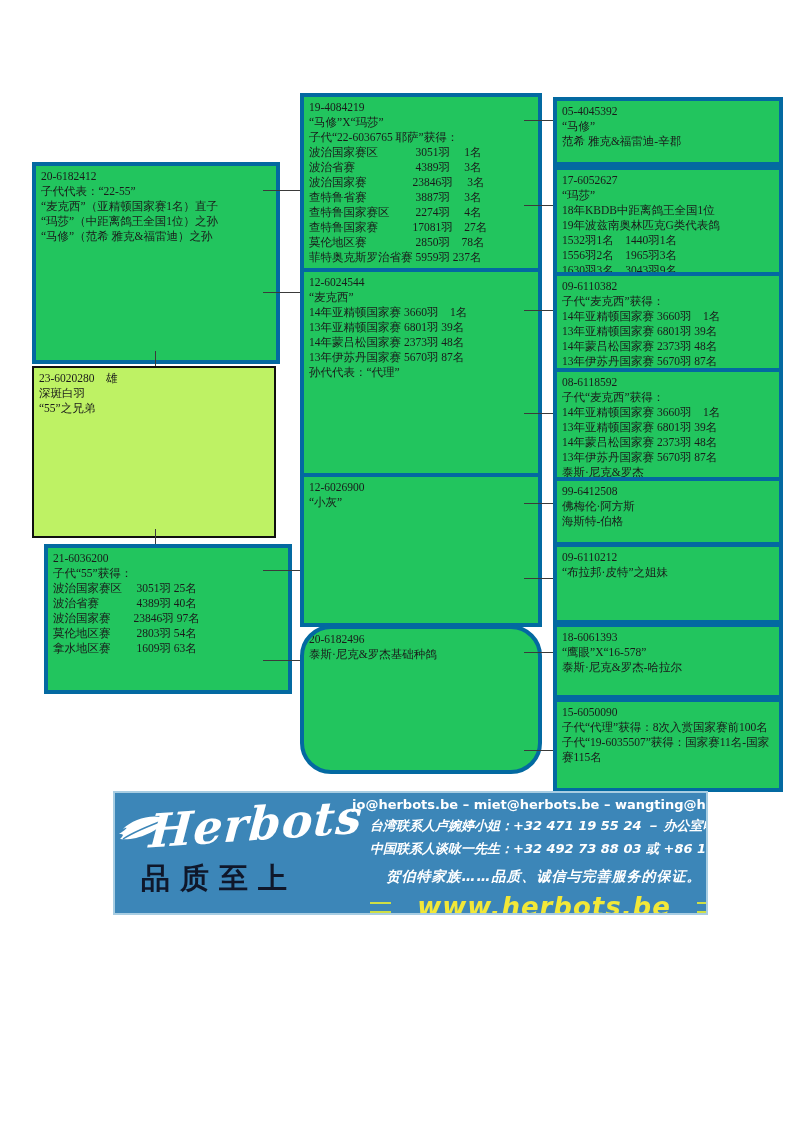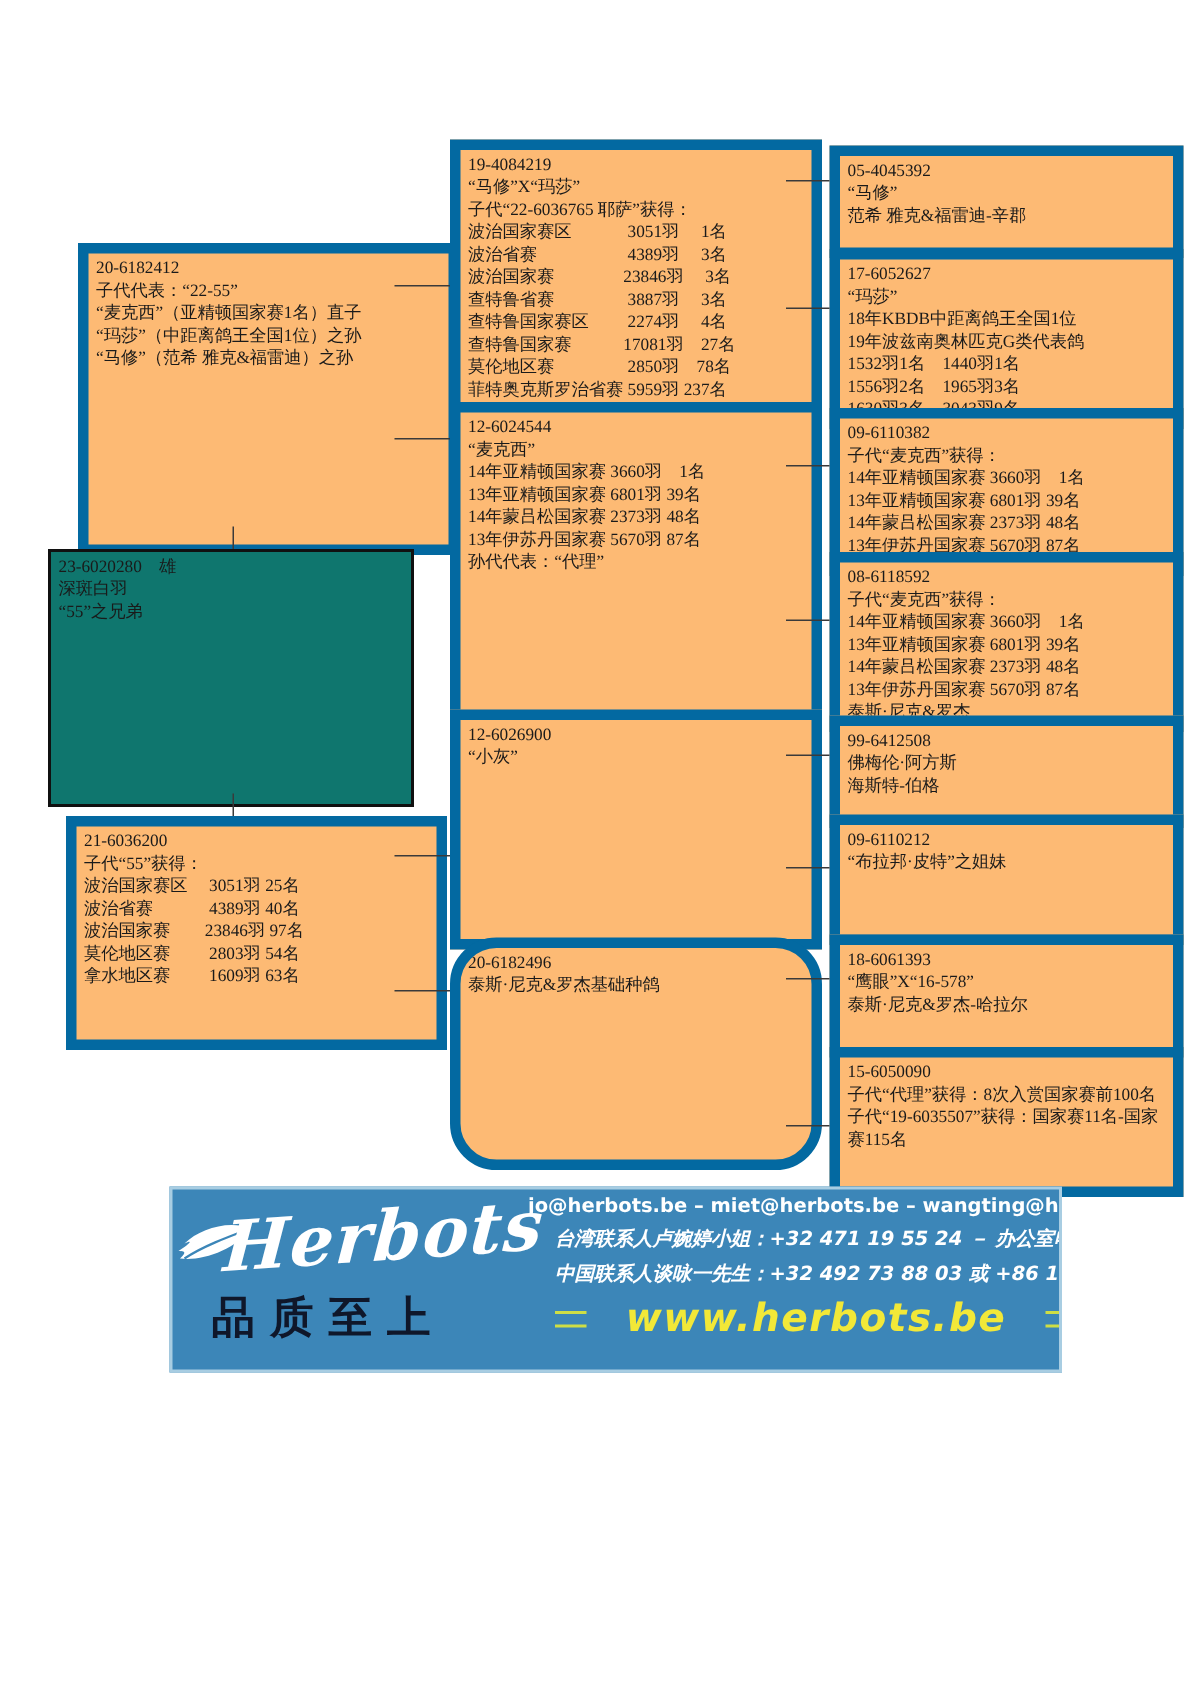--- a/index.html
+++ b/index.html
@@ -1,23 +1,23 @@
 <!DOCTYPE html>
 <html><head>
 <meta charset="utf-8">
 <style>
   html,body{margin:0;padding:0;background:#fff;}
   #page{position:relative;width:793px;height:1122px;background:#ffffff;overflow:hidden;
         font-family:"Liberation Serif","DejaVu Serif",serif;color:#1a1a1a;}
 
   
-  .box{position:absolute;background:#fdba74;border:7px solid #0369a1;
+  .box{position:absolute;background:#22c55e;border:4px solid #0369a1;
        padding:3px 5px;font-size:11.5px;line-height:15px;overflow:hidden;}
   .box .ln{white-space:pre-wrap;}
-  .box.subject{background:#0f766e;border:2px solid #101010;}
+  .box.subject{background:#bef264;border:2px solid #101010;}
 
   
   .h{position:absolute;height:0;border-top:1px solid #3a3a3a;}
   .v{position:absolute;width:0;border-left:1px solid #3a3a3a;}
 
   
   .banner{position:absolute;left:113px;top:791px;width:595px;height:124px;
           background:#3c86b8;border:2px solid #a8cde2;box-sizing:border-box;overflow:hidden;
           font-family:"DejaVu Sans","Liberation Sans",sans-serif;color:#ffffff;}
   .logo{position:absolute;left:6px;top:2px;width:260px;height:120px;}
@@ -33,21 +33,21 @@
   .b-tagline{font-size:14px;font-weight:bold;font-style:italic;margin-top:10px;letter-spacing:1px;white-space:nowrap;}
   .b-site-row{margin-top:6px;display:flex;align-items:center;justify-content:center;gap:26px;}
   .rule{width:64px;height:7px;border-top:2px solid #cede45;border-bottom:2px solid #cede45;}
   .b-site{font-size:26px;font-weight:bold;font-style:italic;color:#f2e838;letter-spacing:1px;}
 </style>
 </head>
 <body>
 
 <div id="page">
 
-  <div class="box" style="left:32px;top:162px;width:230px;height:188px;margin-left:20px;">
+  <div class="box" style="left:32px;top:162px;width:230px;height:188px;">
       <div class="ln">20-6182412</div>
       <div class="ln">子代代表：“22-55”</div>
       <div class="ln">“麦克西”（亚精顿国家赛1名）直子</div>
       <div class="ln">“玛莎”（中距离鸽王全国1位）之孙</div>
       <div class="ln">“马修”（范希 雅克&amp;福雷迪）之孙</div>
     </div>
   <div class="box subject" style="left:32px;top:366px;width:230px;height:162px;">
       <div class="ln">23-6020280　雄</div>
       <div class="ln">深斑白羽</div>
       <div class="ln">“55”之兄弟</div>
@@ -166,20 +166,21 @@
         <path d="M50 6 C36 0 16 6 6 16 C12 13 10 16 2 21 C8 21 6 23 3 26 C18 28 40 20 50 6 Z" fill="#ffffff"></path>
         <path d="M50 6 C34 12 18 18 6 26" stroke="#3c86b8" stroke-width="1.5" fill="none"></path>
       </svg>
       <div class="brand">Herbots</div>
       <div class="slogan">品质至上</div>
     </div>
     <div class="binfo">
       <div class="b-emails">jo@herbots.be – miet@herbots.be – wangting@herbots.be - pieterjan@herbots.be</div>
       <div class="b-line">台湾联系人卢婉婷小姐：+32 471 19 55 24 － 办公室电话：+32 11 78 91 90</div>
       <div class="b-line">中国联系人谈咏一先生：+32 492 73 88 03 或 +86 131 2015 0755</div>
+      <div class="b-tagline">贺伯特家族……品质、诚信与完善服务的保证。</div>
       <div class="b-site-row">
         <div class="rule"></div>
         <div class="b-site">www.herbots.be</div>
         <div class="rule"></div>
       </div>
     </div>
   </div>
 
 </div>
 

